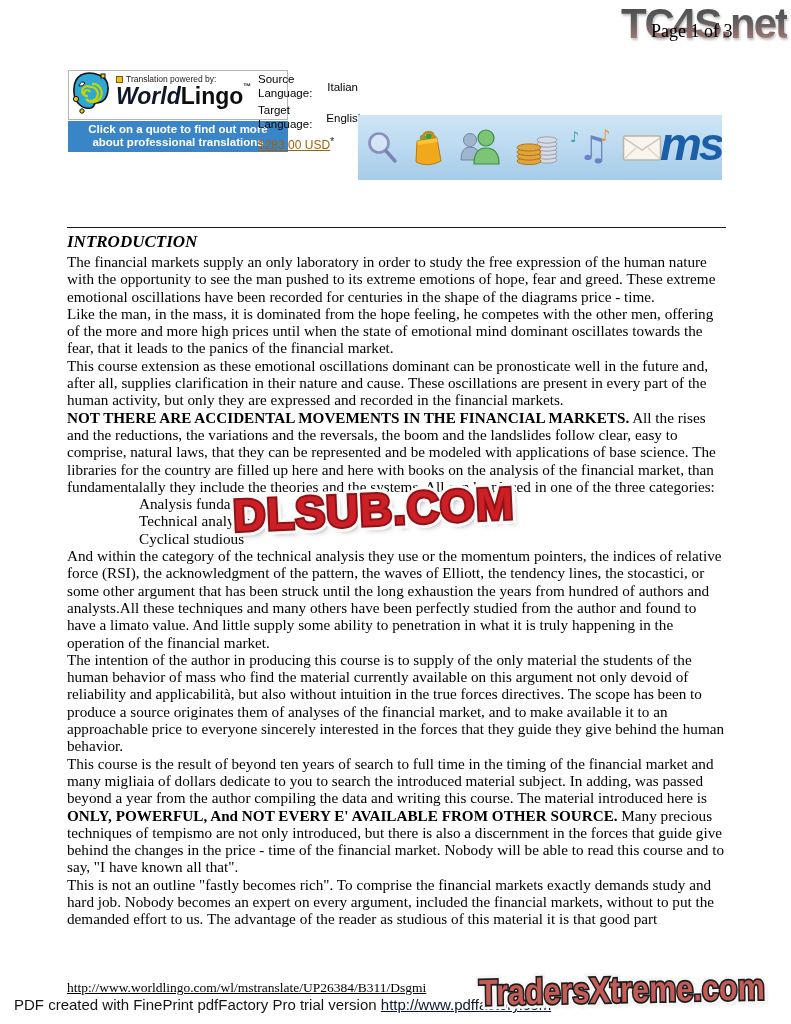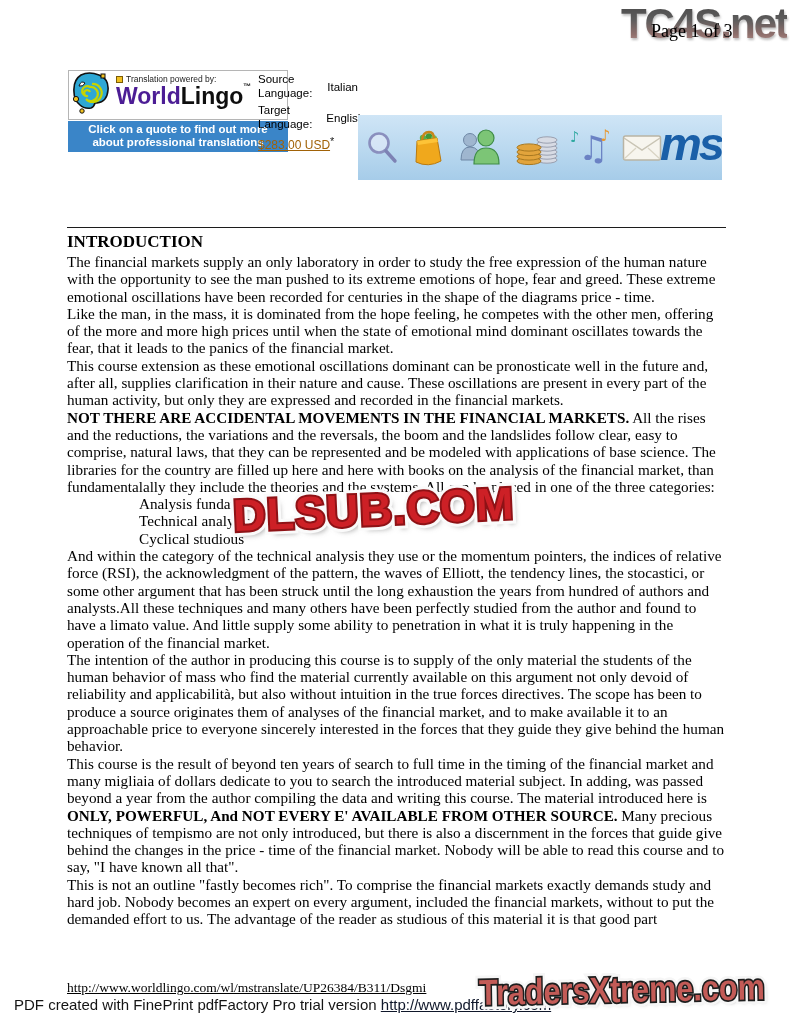--- a/index.html
+++ b/index.html
@@ -20,21 +20,21 @@
   }
   #page-indicator{left:651px;top:21px;font-size:18px;z-index:2;}
 
   
   #wl-widget{left:68px;top:70px;width:220px;font-family:"Liberation Sans",sans-serif;}
   .wl-top{border:1px solid #b5b5b5;background:#fff;height:46px;display:flex;align-items:flex-start;padding:1px 2px;}
   .wl-right{flex:1;padding-left:3px;}
   .wl-powered{display:flex;align-items:center;gap:3px;font-size:8.5px;color:#222;margin-top:2px;}
   .wl-sq{width:5px;height:5px;background:#f2c120;border:1px solid #7a5c06;display:inline-block;}
   .wl-brand{font-weight:bold;font-size:23px;line-height:1;margin-top:1px;white-space:nowrap;}
-  .wl-world{color:#4c1d95;}
+  .wl-world{color:#0f172a;font-style:italic;}
   .wl-lingo{color:#0e0e0e;}
   .wl-tm{font-size:8px;vertical-align:top;color:#0e0e0e;position:relative;top:-2px;}
   .wl-banner{
     background:#3a85c8;color:#fff;text-align:center;cursor:pointer;
     font-weight:bold;font-size:11.5px;line-height:1.12;padding:2px 0 3px;margin-top:1px;
   }
 
   
   #lang-panel{left:258px;top:73px;width:100px;font-family:"Liberation Sans",sans-serif;}
   .lang-row{display:flex;margin-bottom:4px;}
@@ -65,21 +65,21 @@
     font-family:"Liberation Sans",sans-serif;font-style:italic;font-weight:900;
     font-size:47px;letter-spacing:-3px;color:#1a5fa8;
   }
 
   
   #doc{
     left:67px;top:227px;width:659px;
     border-top:1px solid #1c1c1c;padding-top:3px;
     font-size:15.2px;line-height:17.3px;
   }
-  #doc h1{font-size:17px;font-weight:bold;margin:1px 0 1px;line-height:20px;}
+  #doc h1{font-size:17px;font-weight:bold;margin:1px 0 1px;line-height:20px;font-style:italic;}
   #doc p{margin:0;}
   #doc .b{font-weight:bold;}
   .doc-list-item{margin-left:72px;}
 
   
   .logo-stack{white-space:nowrap;}
   .logo-stack span{display:block;}
   .logo-stack .lay{position:absolute;left:0;top:0;}
   .logo-stack .front{position:relative;}
 

